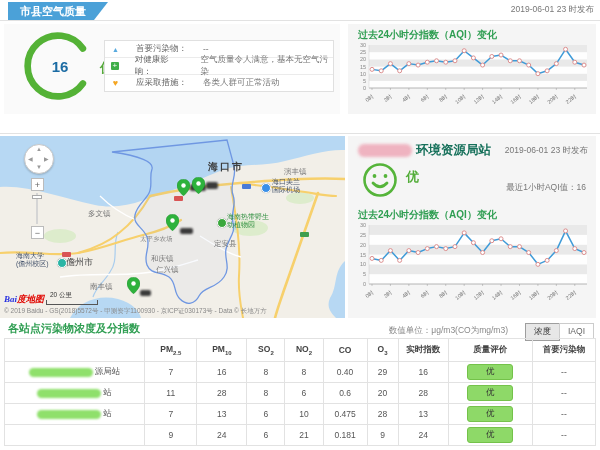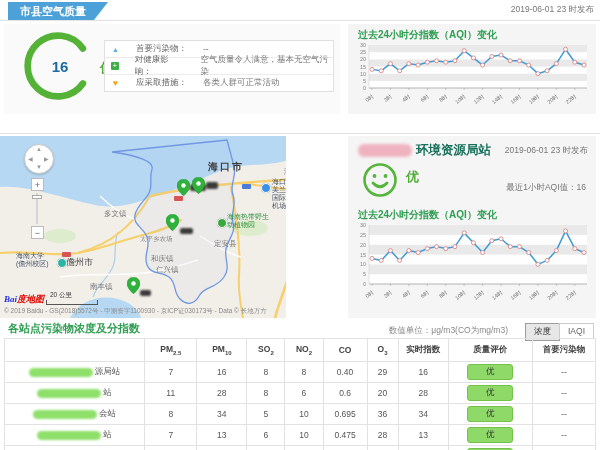--- a/index.html
+++ b/index.html
@@ -18,21 +18,21 @@
   
   #info-box{position:absolute;left:104px;top:40px;width:228px;background:#fff;border:1px solid #e0e0e0;}
   .info-row{display:flex;align-items:center;height:16px;border-bottom:1px solid #ebebeb;padding-left:6px;font-size:8.5px;color:#777;gap:16px;}
   .info-row:last-child{border-bottom:none;}
   .ic{display:inline-block;width:9px;text-align:center;}
   .flask-icon{color:#58aadf;font-size:7px;}
   .health-plus-icon{background:#3fae49;color:#fff;width:8px;height:8px;line-height:8px;font-size:8px;border-radius:1px;}
   .heart-icon{color:#f5a623;font-size:9px;}
   .info-lbl{color:#666;}
   
-  #map{position:absolute;left:0;top:136px;width:286px;height:182px;background:#f2efe8;overflow:hidden;}
+  #map{position:absolute;left:0;top:136px;width:345px;height:182px;background:#f2efe8;overflow:hidden;}
   #map-labels{position:absolute;left:0;top:0;width:100%;height:100%;}
   .lbl{position:absolute;white-space:nowrap;}
   .lbl-city{font-size:10px;font-weight:bold;color:#3c3c3c;letter-spacing:2px;}
   .lbl-town{font-size:9px;color:#4a4a4a;}
   .lbl-small{font-size:7.5px;color:#777;}
   .lbl-tiny{font-size:6.5px;color:#888;}
   .poi{position:absolute;font-size:7px;line-height:1.15;white-space:pre-line;}
   .poi-dot{position:absolute;width:8px;height:8px;border-radius:50%;border:1px solid #fff;box-shadow:0 0 1px rgba(0,0,0,.4);}
   .pin{position:absolute;width:13px;height:17px;}
   .redact{position:absolute;background:#3a3a3a;filter:blur(1px);border-radius:2px;}
@@ -191,21 +191,21 @@
       <path d="M60,141 C92,136 122,141 152,136 C170,133 185,128 198,124" stroke="#ffffff" fill="none" stroke-width="1.4"></path>
       <path d="M200,100 C216,110 229,118 241,121" stroke="#ffffff" fill="none" stroke-width="1.4"></path>
       <path d="M100,60 C110,70 122,78 136,84" stroke="#ffffff" fill="none" stroke-width="1.2"></path>
       <path d="M112,16 L227,4 L234,30 C237,41 229,49 233,59 C237,69 230,77 233,87 C236,97 228,103 226,113 C224,123 231,131 224,141 C216,153 204,150 199,160 C195,168 187,170 180,163 C173,157 177,147 169,141 C161,135 151,139 147,129 C143,119 151,111 147,101 C143,91 133,89 135,79 C137,69 145,65 149,57 C153,49 149,41 152,33 C154,26 140,20 112,16 Z" stroke="#6f97e2" fill="rgba(111,151,226,0.05)" stroke-width="1.3"></path>
     </svg>
     <div id="map-labels">
         <div class="lbl lbl-city" style="left: 208px; top: 24px;">海口市</div>
         <div class="lbl lbl-town" style="left: 66px; top: 120px;">儋州市</div>
         <div class="lbl lbl-small" style="left: 214px; top: 103px;">定安县</div>
         <div class="lbl lbl-small" style="left: 284px; top: 31px;">演丰镇</div>
-        <div class="lbl lbl-small" style="left: 104px; top: 73px;">多文镇</div>
+        <div class="lbl lbl-small" style="left: 88px; top: 73px;">多文镇</div>
         <div class="lbl lbl-small" style="left: 143px; top: 118px; margin-left: 8px;">和庆镇</div>
         <div class="lbl lbl-small" style="left: 156px; top: 129px;">仁兴镇</div>
         <div class="lbl lbl-small" style="left: 62px; top: 146px; padding-left: 28px;">南丰镇</div>
         <div class="lbl lbl-tiny" style="left: 140px; top: 99px;">太平乡农场</div>
         <span class="poi-dot" style="left: 261px; top: 47px; background: rgb(58, 143, 232);"></span>
         <div class="poi" style="left: 272px; top: 42px; color: rgb(68, 83, 107);">海口美兰
 国际机场</div>
         <span class="poi-dot" style="left: 217px; top: 82px; background: rgb(58, 168, 61);"></span>
         <div class="poi" style="left: 227px; top: 77px; color: rgb(47, 143, 63);">海南热带野生
 动植物园</div>
@@ -396,37 +396,20 @@
           <td>0.6</td>
           <td>20</td>
           <td>28</td>
           <td><span class="badge">优</span></td>
           <td>--</td>
         </tr>
         <tr>
           <td>
             <div class="name-cell">
               <span class="blur-green"></span>
-              <span>会站</span>
-            </div>
-          </td>
-          <td>8</td>
-          <td>34</td>
-          <td>5</td>
-          <td>10</td>
-          <td>0.695</td>
-          <td>36</td>
-          <td>34</td>
-          <td><span class="badge">优</span></td>
-          <td>--</td>
-        </tr>
-        <tr>
-          <td>
-            <div class="name-cell">
-              <span class="blur-green"></span>
               <span>站</span>
             </div>
           </td>
           <td>7</td>
           <td>13</td>
           <td>6</td>
           <td>10</td>
           <td>0.475</td>
           <td>28</td>
           <td>13</td>

